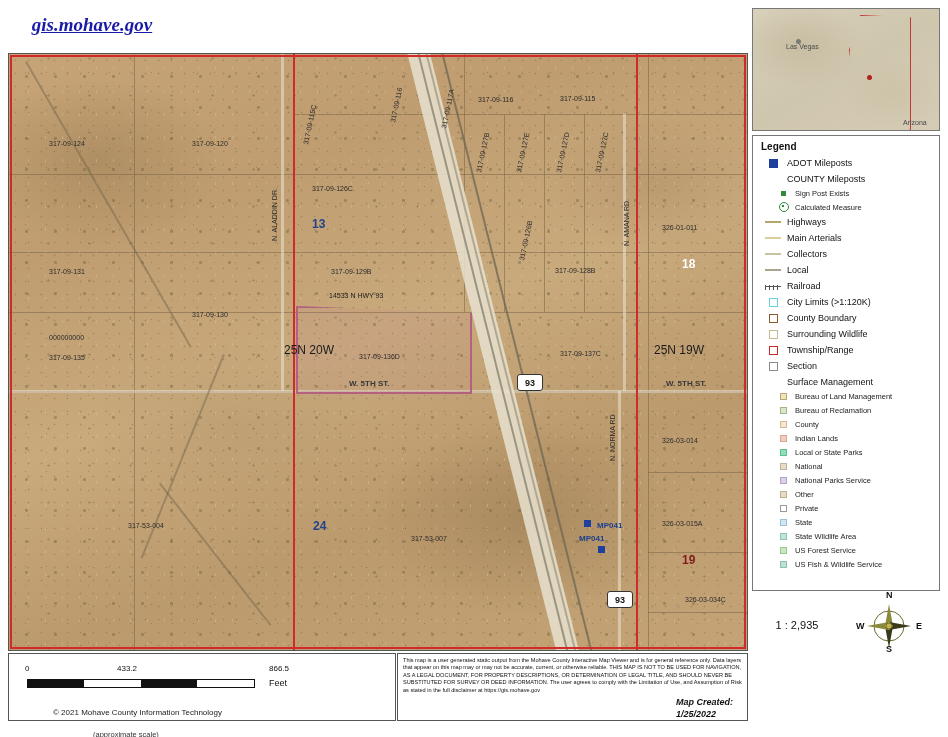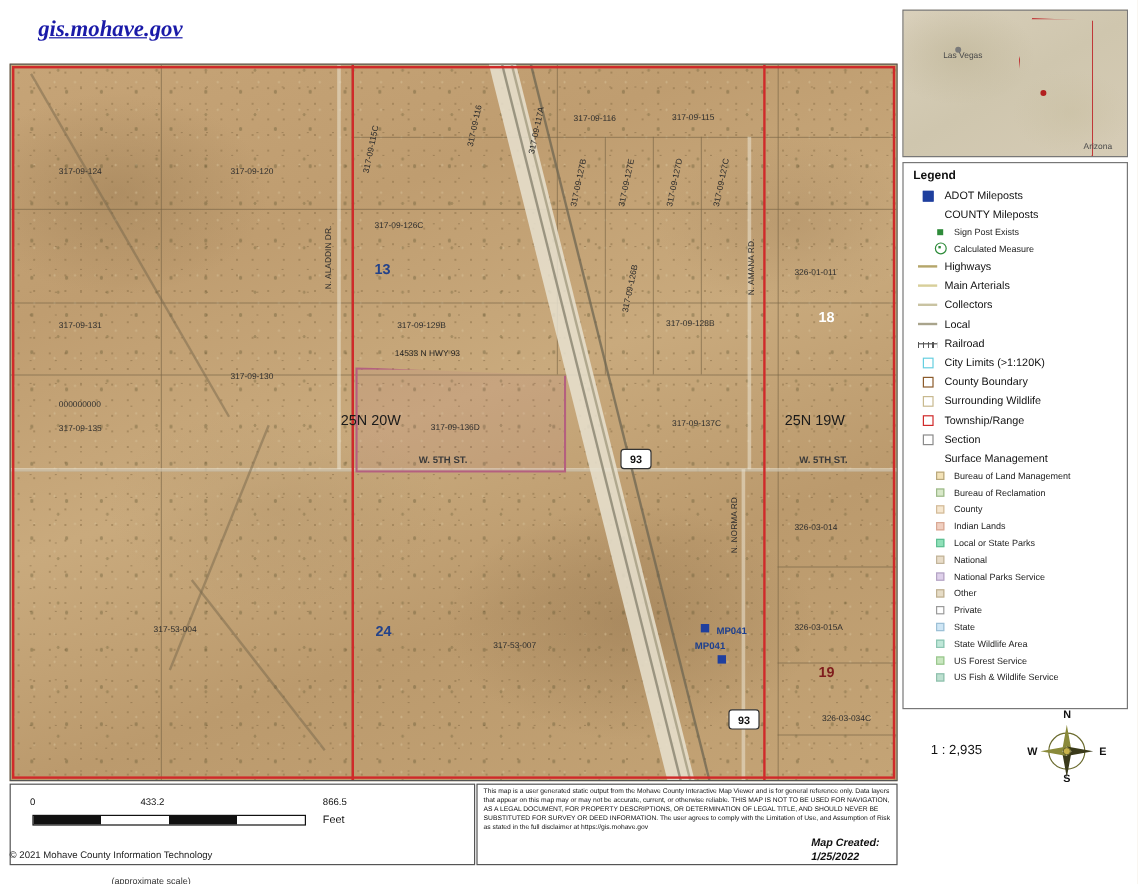--- a/index.html
+++ b/index.html
@@ -362,20 +362,21 @@
     left: 84px; top: 40px;
     font-size: 7.5px;
     color: #333;
     margin-top: 36px;
   }
   .copyright {
     position: absolute;
     left: 8px; top: 708px;
     font-size: 8px;
     color: #222;
+    padding-left: 45px;
   }
 
   
   .disclaimer {
     position: absolute;
     left: 397px; top: 653px;
     width: 351px; height: 68px;
     border: 1px solid #555;
     box-sizing: border-box;
     background: #fff;

